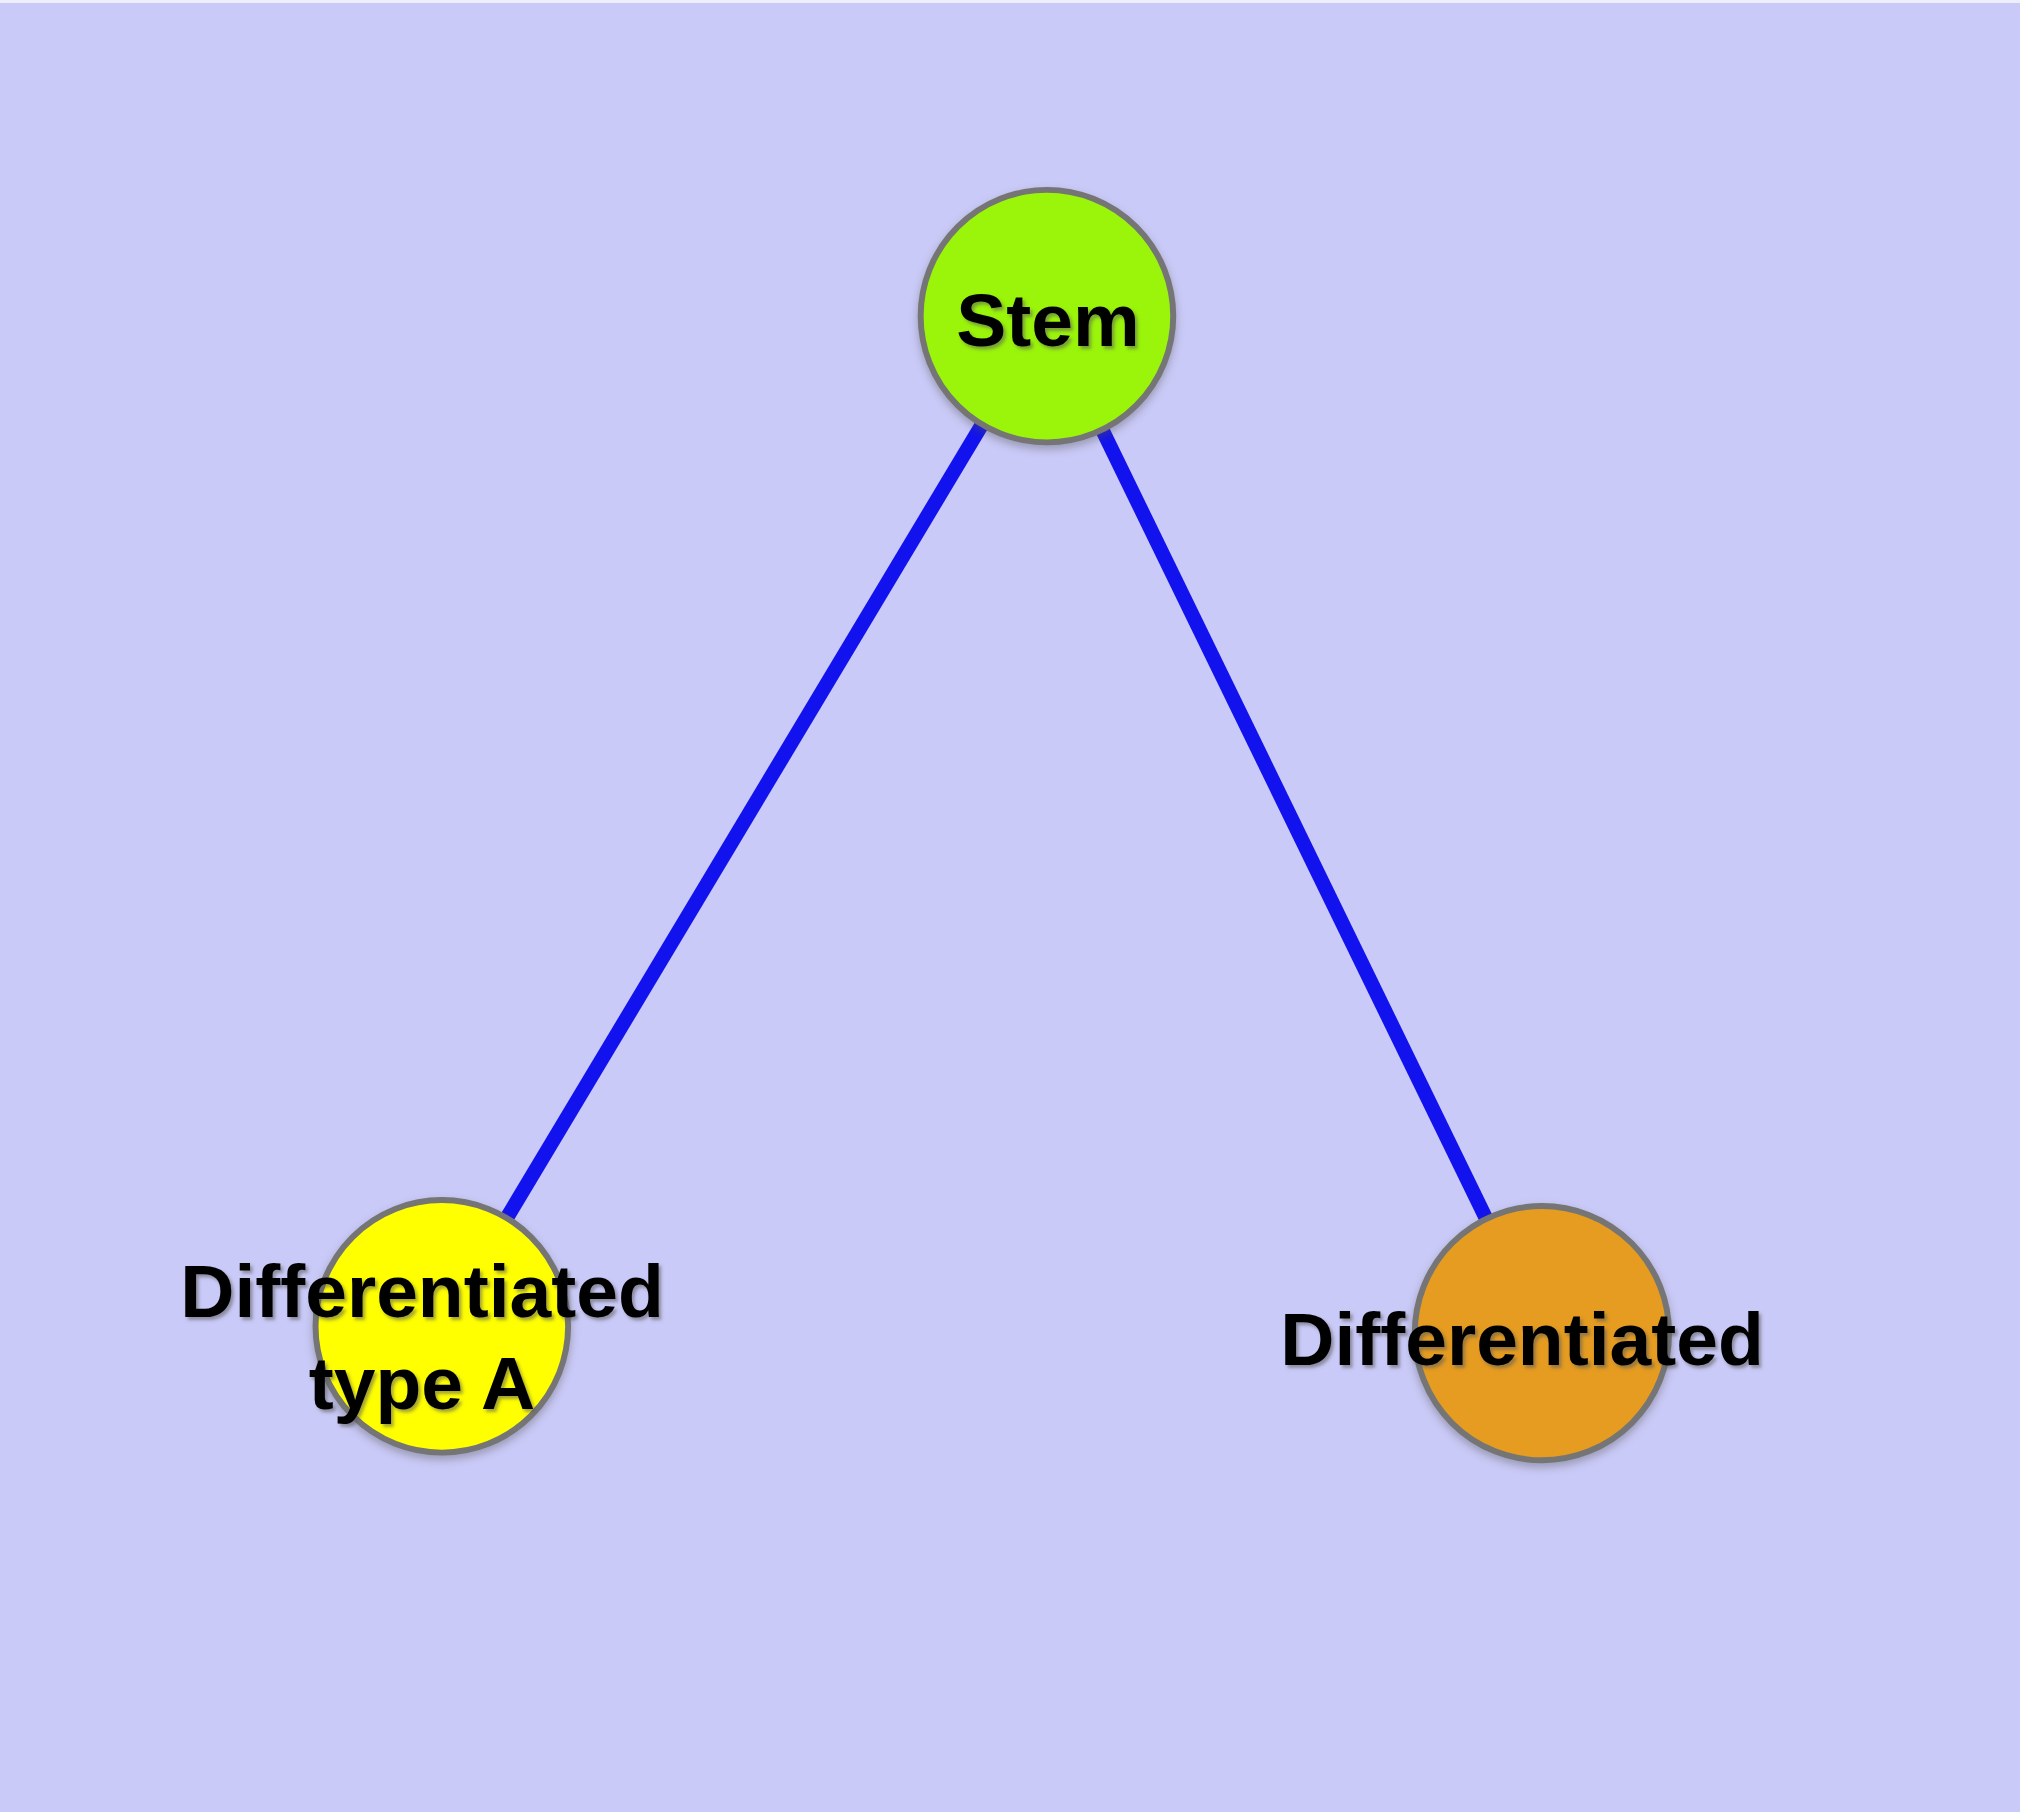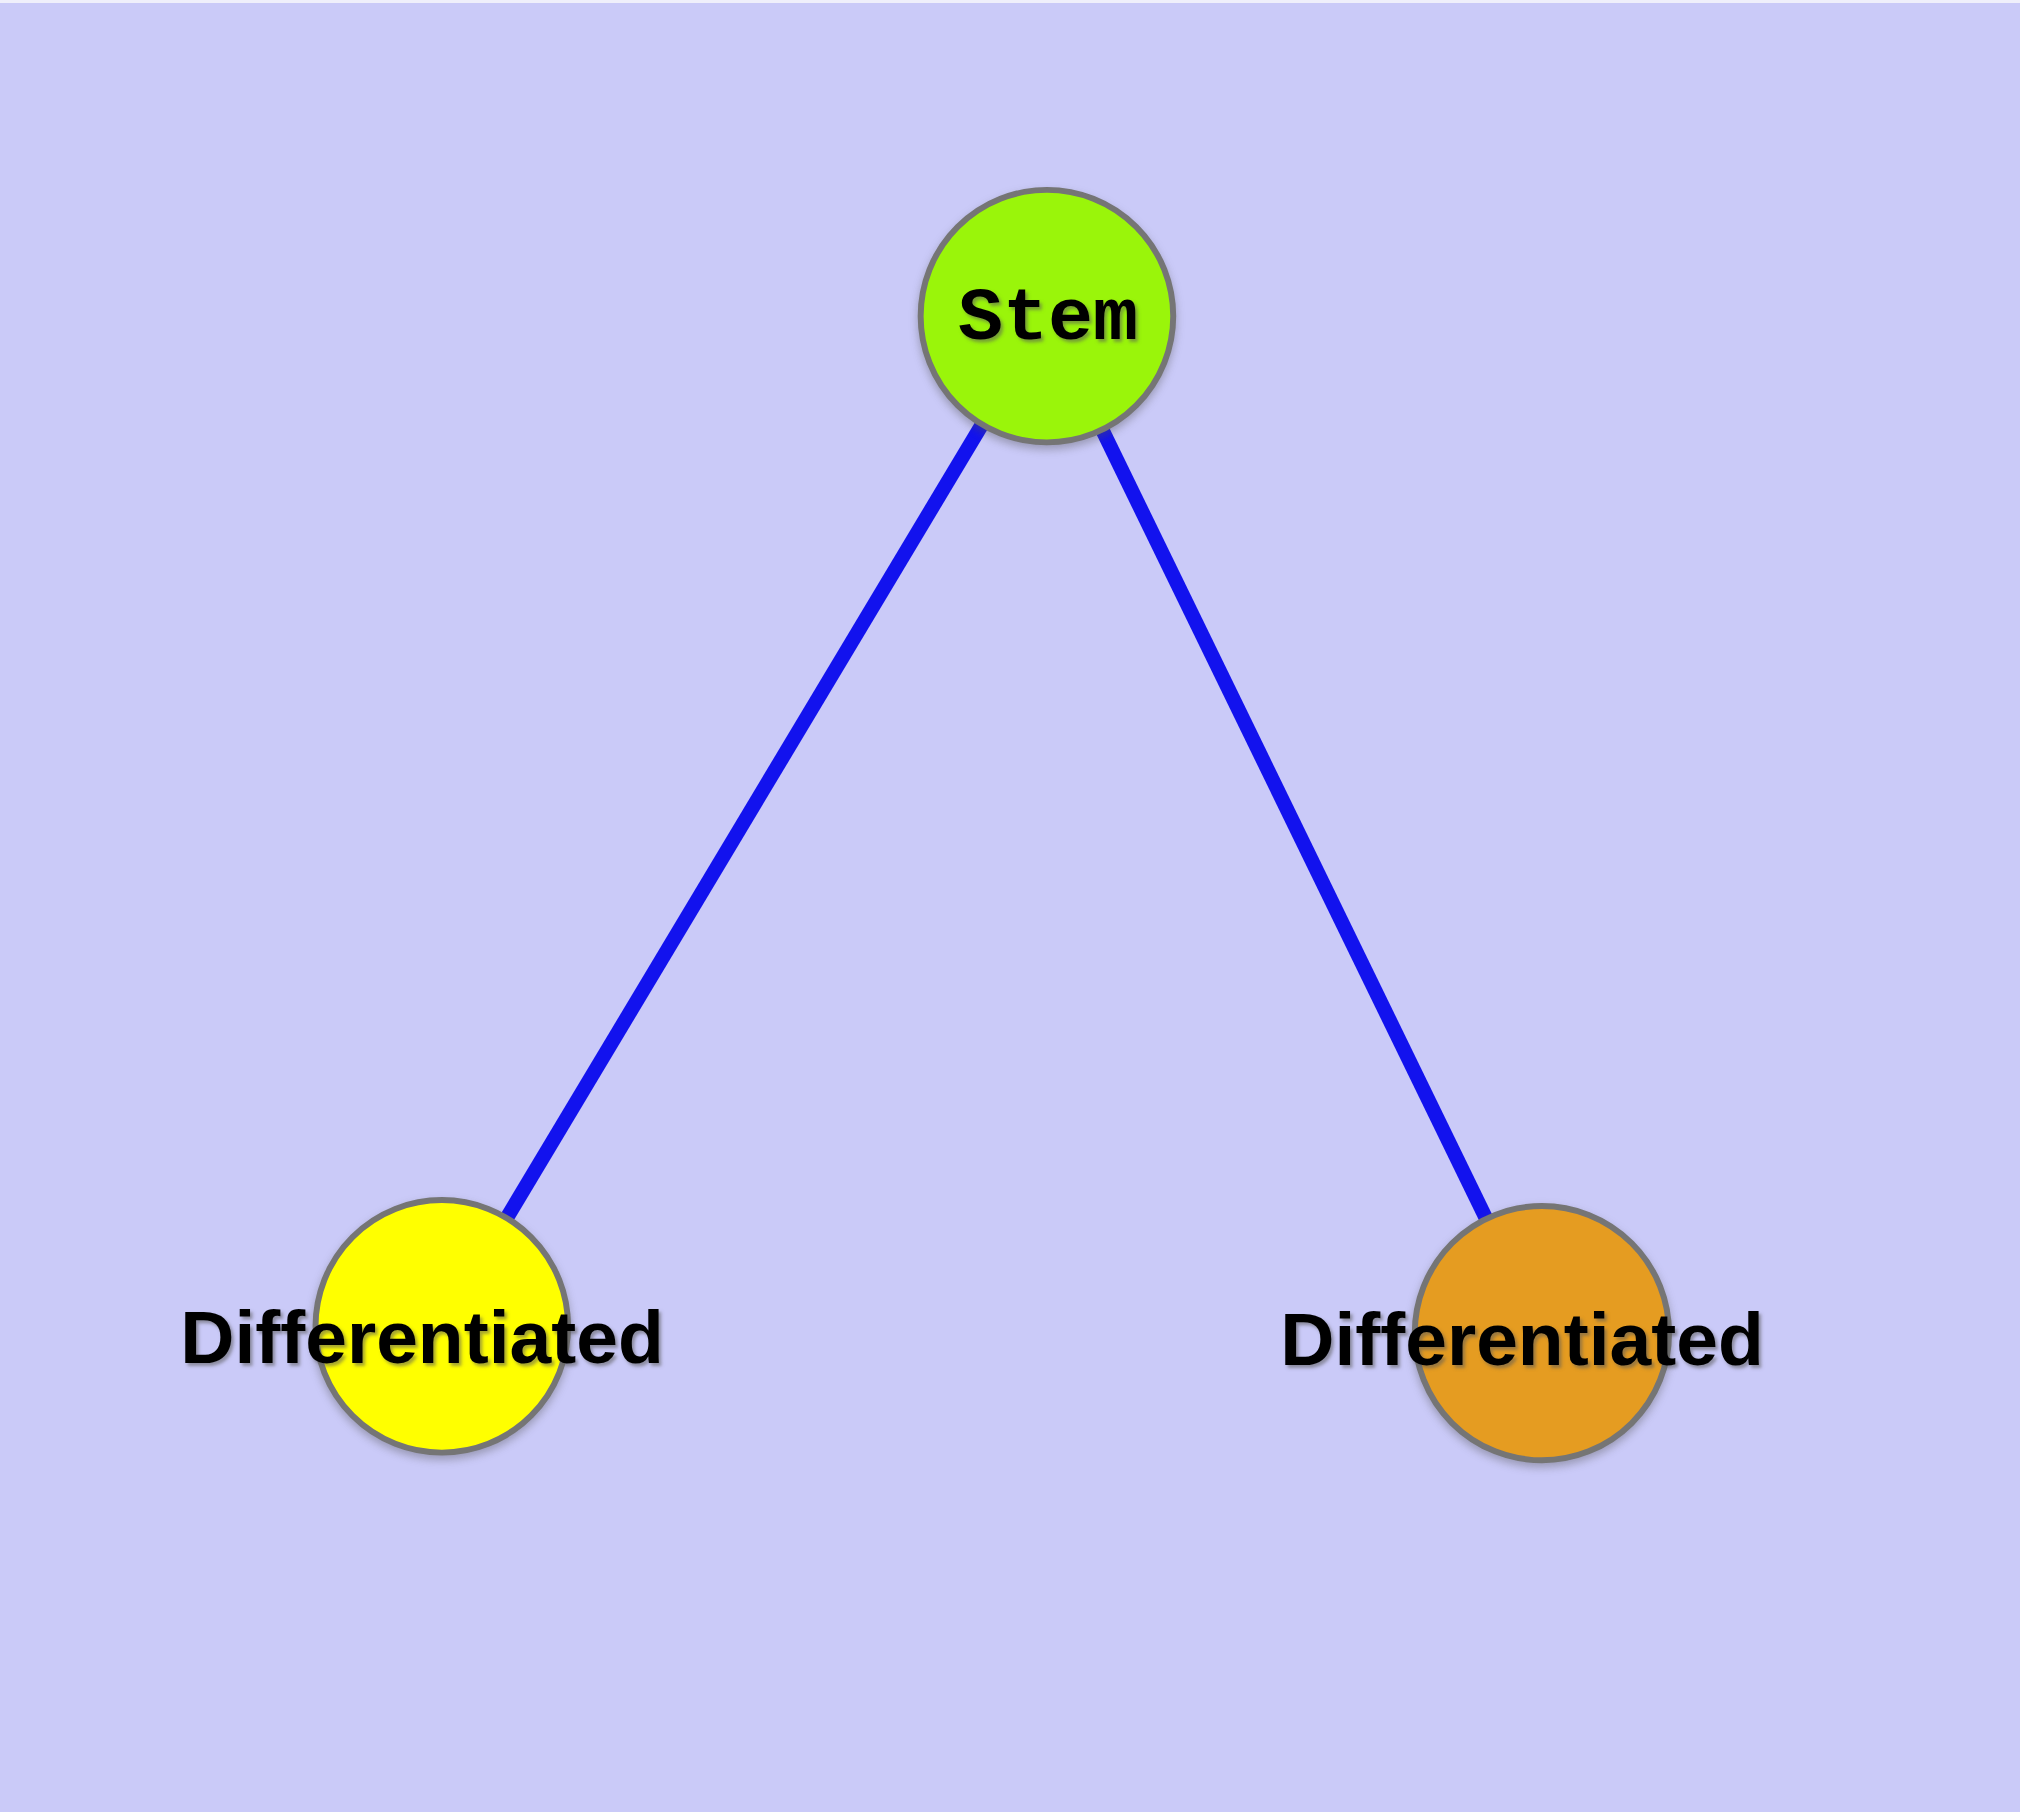--- a/index.html
+++ b/index.html
@@ -44,21 +44,21 @@
     transform: translate(-50%, -50%);
     font-weight: 700;
     font-size: 75px;
     line-height: 92px;
     color: var(--label-text, #000000);
     text-align: center;
     white-space: nowrap;
     text-shadow: 2.5px 3.4px 3.4px rgba(90,90,90,0.55);
     cursor: default;
   }
-  .label-stem   { left: 1048px; top: 320px; font-family: Liberation Mono, monospace; }
+  .label-stem   { left: 1048px; top: 320px; }
   .label-type-a { left: 422px;  top: 1337px; }
   .label-type-b { left: 1522px; top: 1339px; }
 </style>
 </head>
 <body>
 
 <div class="top-strip"></div>
 
 <svg class="canvas-svg" viewBox="0 0 2384 2138" xmlns="http://www.w3.org/2000/svg">
   <line class="edge-line" x1="1235" y1="373" x2="521" y2="1565"></line>
@@ -67,18 +67,19 @@
   <circle class="node-circle type-a" cx="521" cy="1565" r="149"></circle>
   <circle class="node-circle type-b" cx="1819" cy="1573" r="150"></circle>
 </svg>
 
 <div class="node-label label-stem">
   <div>Stem</div>
 </div>
 
 <div class="node-label label-type-a">
   <div>Differentiated</div>
+  <div>type A</div>
 </div>
 
 <div class="node-label label-type-b">
   <div>Differentiated</div>
 </div>
 
 
 </body></html>

